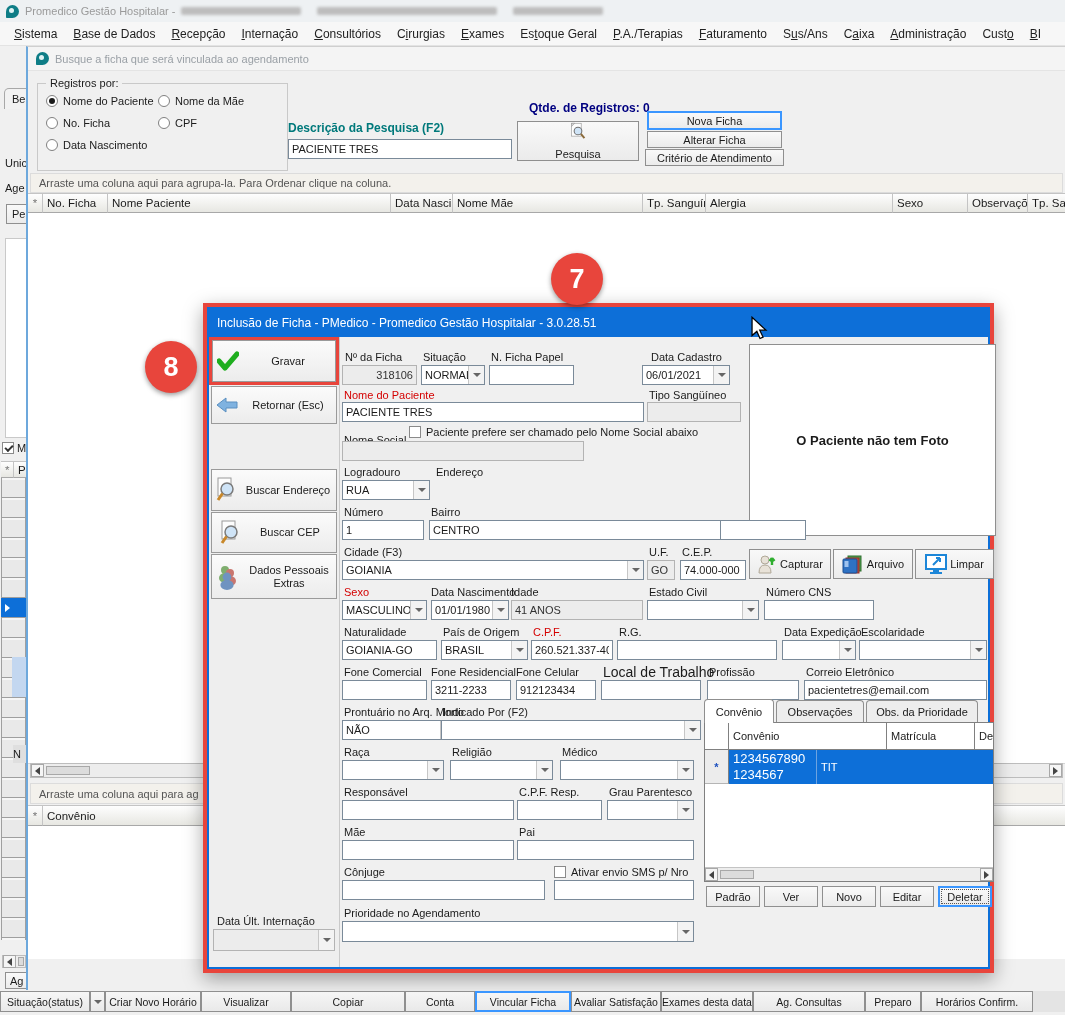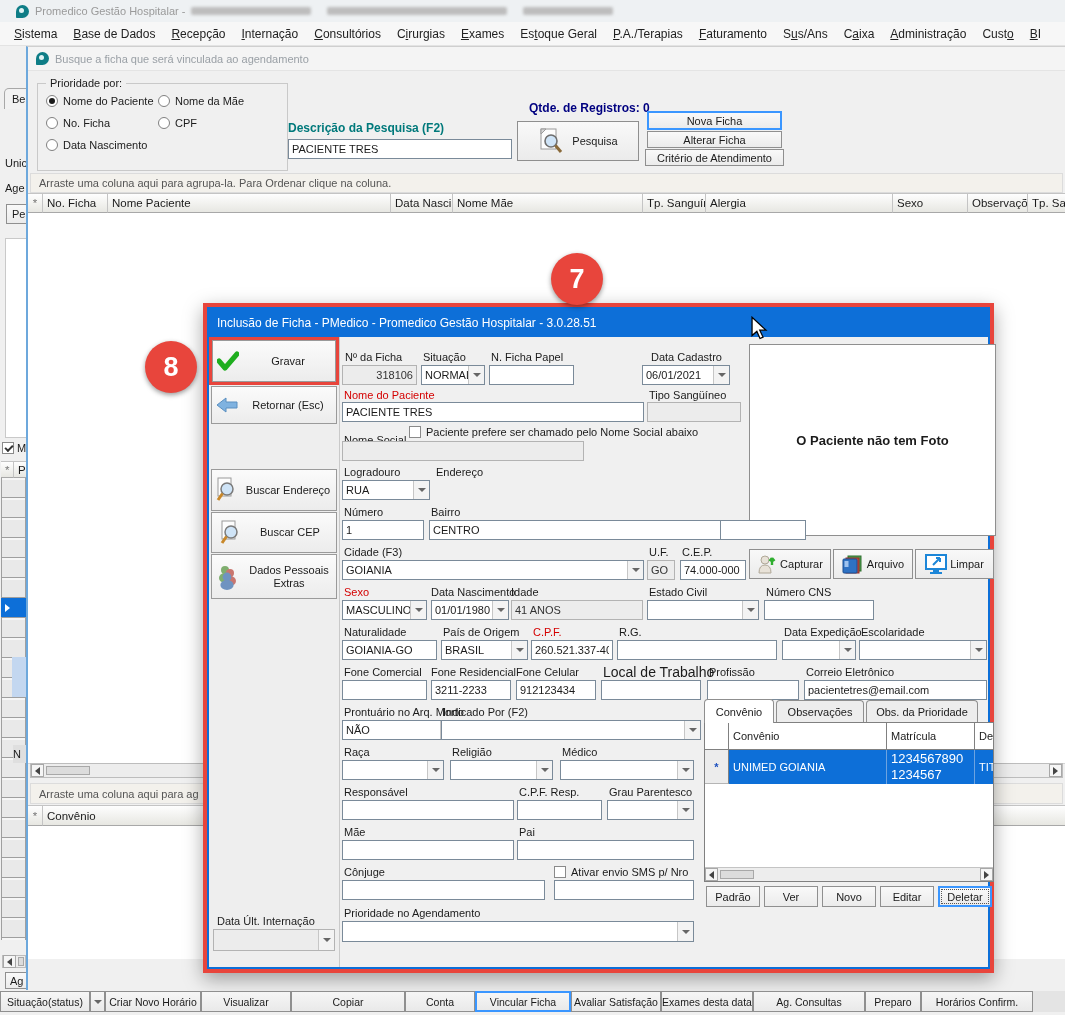--- a/index.html
+++ b/index.html
@@ -1,20 +1,20 @@
 <!DOCTYPE html>
 <html><head>
 <meta charset="utf-8">
 <style>
   html,body{margin:0;padding:0;background:#d7d7d7;}
   .screen{position:relative;width:1065px;height:1015px;background:#f0f0f0;overflow:hidden;
           font-family:"Liberation Sans",sans-serif;font-size:11px;color:#1b1b1b;}
   .abs{position:absolute;}
   
-  .titlebar{left:0;top:0;width:1065px;height:22px;background:#eef1f3;display:flex;align-items:center;gap:6px;padding-left:16px;box-sizing:border-box;color:#9a9a9a;}
+  .titlebar{left:0;top:0;width:1065px;height:22px;background:#eef1f3;display:flex;align-items:center;gap:6px;padding-left:6px;box-sizing:border-box;color:#9a9a9a;}
   .logo{width:13px;height:13px;background:#0e7d86;border-radius:50% 50% 50% 6%;position:relative;flex:0 0 auto;}
   .logo::after{content:"";position:absolute;left:3px;top:3px;width:5px;height:5px;border-radius:50%;background:#dff3f4;}
   .redact{display:inline-block;height:8px;background:#bdbdbd;border-radius:2px;filter:blur(1.5px);margin-right:10px;}
   .menubar{left:0;top:22px;width:1065px;height:24px;background:#f7f7f7;border-bottom:1px solid #e3e3e3;display:flex;align-items:center;padding-left:6px;box-sizing:border-box;font-size:12px;color:#222;}
   .menu-item{padding:3px 8px;white-space:nowrap;}
   
   .btn{background:linear-gradient(#f9f9f9,#ebebeb);border:1px solid #8f8f8f;display:flex;align-items:center;justify-content:center;box-sizing:border-box;white-space:nowrap;}
   .btn.focusblue{border:2px solid #3a96ff;}
   .field{background:#fff;border:1px solid #7a8a99;box-sizing:border-box;display:flex;align-items:center;padding:0 3px;overflow:hidden;white-space:nowrap;height:20px;}
   .field .val{flex:1;overflow:hidden;}
@@ -135,21 +135,21 @@
   </div>
 
   <div class="abs" style="left:26px;top:46px;width:1039px;height:944px;border-left:2px solid #6da8dc;border-top:1px solid #cfcfcf;box-sizing:border-box;background:#f0f0f0;overflow:hidden;">
 
     <div class="abs" style="left:0;top:0;width:100%;height:24px;display:flex;align-items:center;gap:6px;padding-left:8px;box-sizing:border-box;color:#9aa0a6;background:#f4f4f4;border-bottom:1px solid #e4e4e4;">
       <span class="logo"></span>
       <span>Busque a ficha que será vinculada ao agendamento</span>
     </div>
 
     <div class="abs" style="left:9px;top:36px;width:249px;height:86px;border:1px solid #c9c9c9;">
-      <div class="abs lbl" style="left:8px;top:-7px;background:#f0f0f0;padding:0 4px;">Prioridade por:</div>
+      <div class="abs lbl" style="left:8px;top:-7px;background:#f0f0f0;padding:0 4px;">Registros por:</div>
       <div class="radiorow" style="left:8px;top:11px;">
         <span class="radio on"></span>
           <span>Nome do Paciente</span>
       </div>
       <div class="radiorow" style="left:120px;top:11px;">
         <span class="radio"></span>
           <span>Nome da Mãe</span>
       </div>
       <div class="radiorow" style="left:8px;top:33px;">
         <span class="radio"></span>
@@ -165,21 +165,21 @@
       </div>
     </div>
 
     <div class="abs teallbl" style="left:260px;top:74px;">Descrição da Pesquisa (F2)</div>
     <div class="abs field" style="left:260px;top:92px;width:224px;">
         <span class="val">PACIENTE TRES</span>
       </div>
 
     <div class="abs navylbl" style="left:501px;top:54px;">Qtde. de Registros: 0</div>
 
-    <div class="abs btn" style="left:489px;top:74px;width:122px;height:40px;gap:8px;">
+    <div class="abs btn" style="left:489px;top:74px;width:122px;height:40px;gap:8px;flex-direction:column;">
       <svg width="26" height="28" viewBox="0 0 26 28">
         <rect x="3" y="2" width="15" height="20" fill="#fdfdfd" stroke="#9a9a9a"></rect>
         <path d="M3 2 L8 2 L3 7 Z" fill="#d9d9d9" stroke="#9a9a9a"></path>
         <circle cx="13" cy="14" r="6" fill="#cfe4f7" stroke="#6f6f6f" stroke-width="1.6"></circle>
         <line x1="17.5" y1="18.5" x2="23" y2="25" stroke="#8a6a3a" stroke-width="3"></line>
       </svg>
       <span>Pesquisa</span>
     </div>
 
     <div class="abs btn focusblue" style="left:619px;top:64px;width:135px;height:19px;">
@@ -581,21 +581,20 @@
               </div>
             <div class="cgrid abs" style="left:0;top:23px;width:290px;height:160px;">
               <div class="cgh">
                 <div class="c" style="width:24px;"></div>
                 <div class="c" style="width:158px;">Convênio</div>
                 <div class="c" style="width:88px;">Matrícula</div>
                 <div class="c" style="flex:1;border-right:none;">De</div>
               </div>
               <div class="crow">
                 <div class="sel">*</div>
-                <div class="c" style="width:158px;">UNIMED GOIANIA</div>
                 <div class="c" style="width:88px;white-space:normal;word-break:break-all;line-height:1.2;font-size:13px;">12345678901234567</div>
                 <div class="c" style="flex:1;border-right:none;">TIT</div>
               </div>
               <div class="sb abs" style="left:0;bottom:0;width:288px;height:14px;border:none;border-top:1px solid #c4c4c4;">
                 <span class="sbtnsq">
                     <span class="tri-l"></span>
                   </span>
                 <span class="thumb" style="width:34px;"></span>
                 <span style="flex:1"></span>
                 <span class="sbtnsq">

